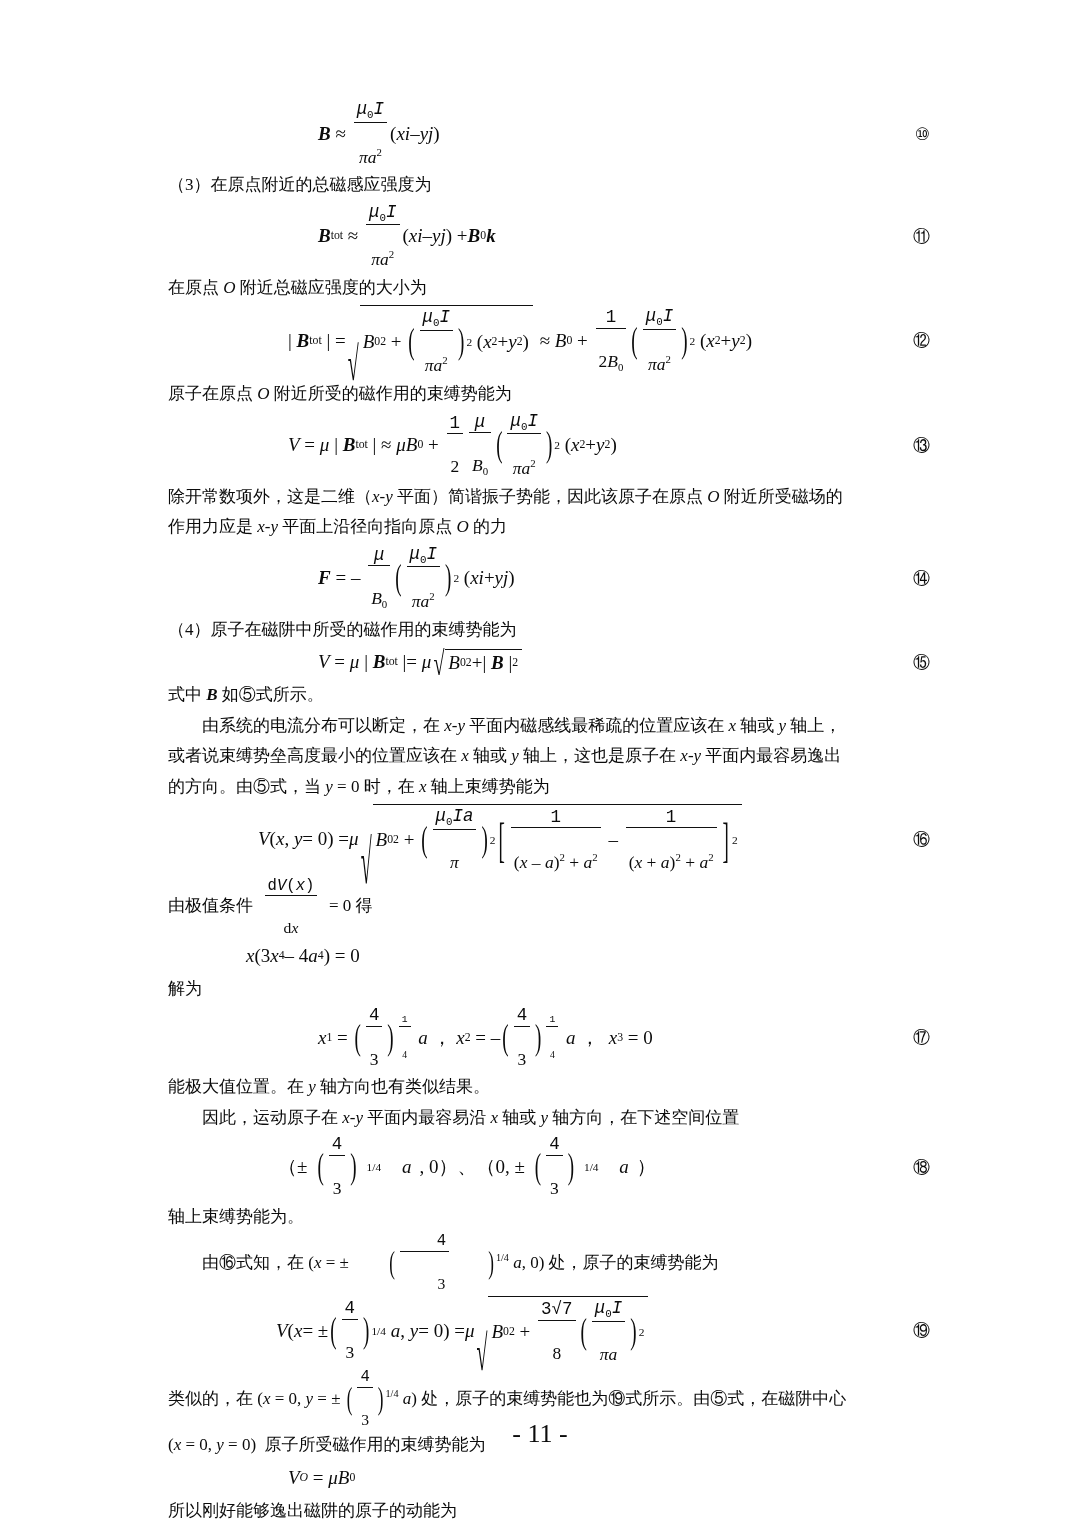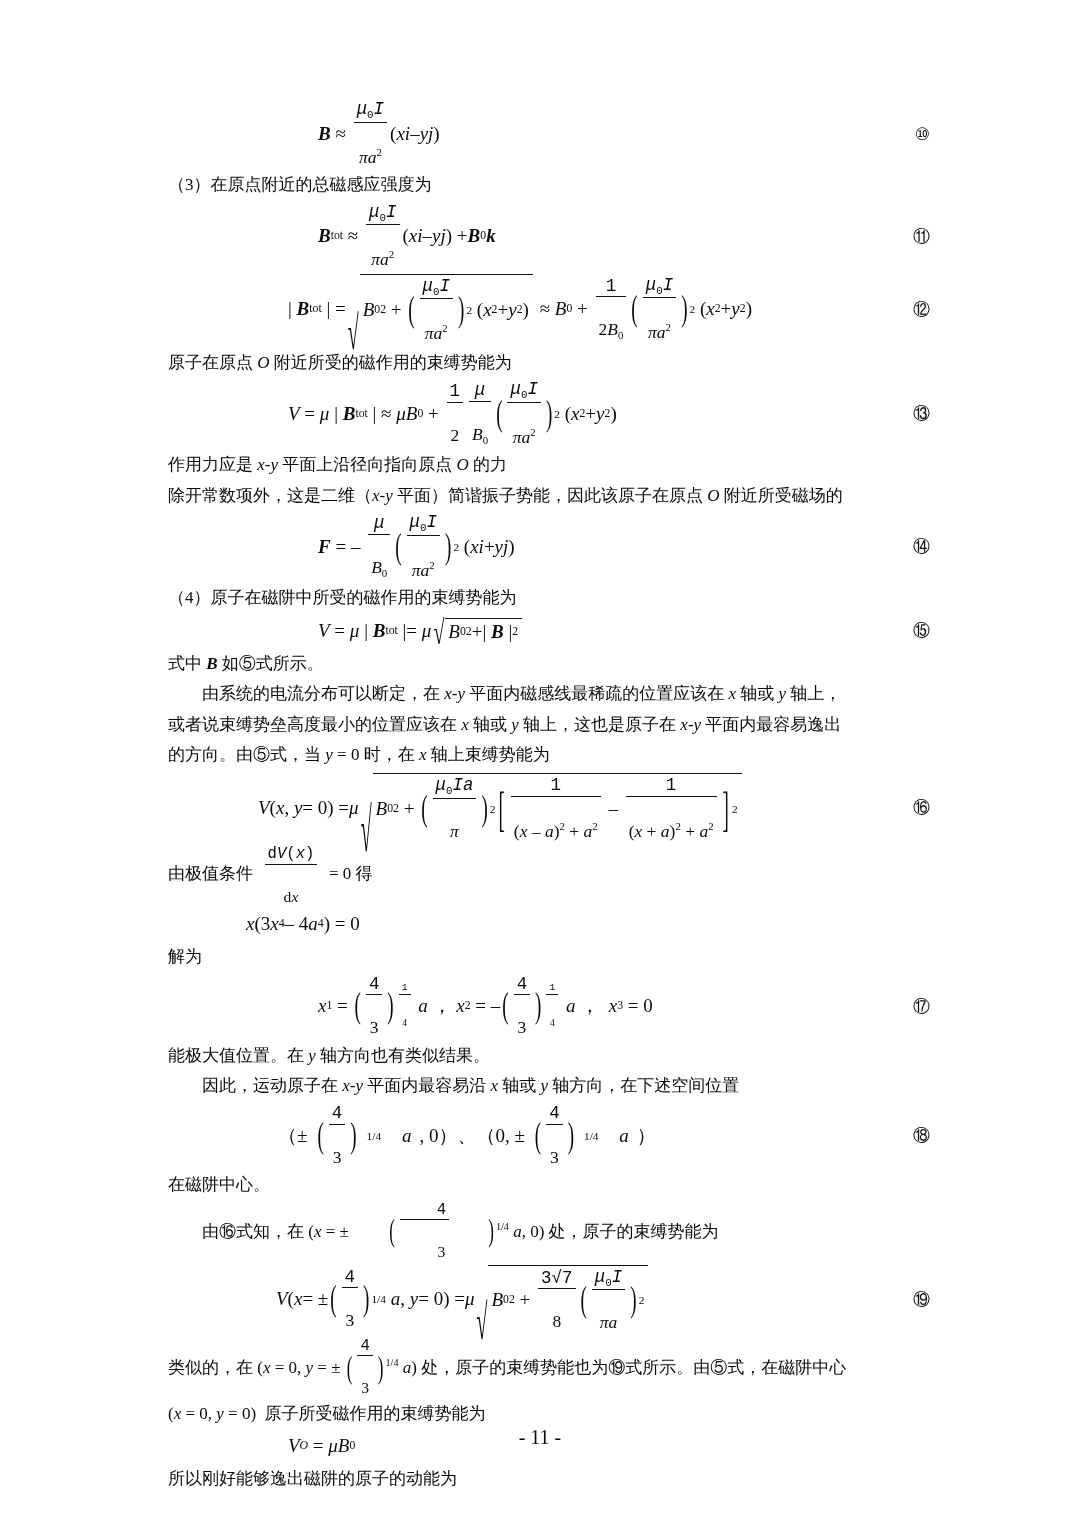--- a/index.html
+++ b/index.html
@@ -112,21 +112,21 @@
   .eqindent-b { padding-left: 120px; }
   .eqindent-c { padding-left: 150px; }
   .eqindent-e { padding-left: 78px; }
   .eqindent-f { padding-left: 60px; }
   .footer {
     position: absolute;
     left: 0;
     right: 0;
     bottom: 78px;
     text-align: center;
-    font-size: 20px;
+    font-size: 26px;
   }
   .small { font-size: 0.85em; }
 </style>
 </head>
 <body>
 
 <div class="page">
 
   <div class="eqrow">
     <div class="eqbody eqindent-c">
@@ -147,20 +147,21 @@
       <span class="bi">B</span><sub>tot</sub>&nbsp;≈&nbsp;
       <span class="frac">
           <span class="num"><span class="it">μ</span><sub>0</sub><span class="it">I</span></span>
           <span class="den"><span class="it">πa</span><sup>2</sup></span>
         </span>
       (<span class="it">xi</span> – <span class="it">yj</span>) + <span class="bi">B</span><sub>0</sub><span class="bi">k</span>
     </div>
     <div class="eqnum circnum">⑪</div>
   </div>
 
+  <div class="para">在原点&nbsp;<span class="it">O</span>&nbsp;附近总磁应强度的大小为</div>
 
   <div class="eqrow">
     <div class="eqbody eqindent-b">
       |&nbsp;<span class="bi">B</span><sub>tot</sub>&nbsp;|&nbsp;=
       <span class="sqrt">
         <span class="radical">
             <span class="rsym" style="transform:scaleY(2.4);display:inline-block;">√</span>
           </span>
         <span class="radicand">
           <span class="it">B</span><sub>0</sub><sup>2</sup>&nbsp;+&nbsp;
@@ -212,22 +213,22 @@
             <span class="num"><span class="it">μ</span><sub>0</sub><span class="it">I</span></span>
             <span class="den"><span class="it">πa</span><sup>2</sup></span>
           </span>
       <span class="pright bigp1">)</span>
         </span><span class="supout">2</span>
       &nbsp;(<span class="it">x</span><sup>2</sup> + <span class="it">y</span><sup>2</sup>)
     </div>
     <div class="eqnum circnum">⑬</div>
   </div>
 
+  <div class="para">除开常数项外，这是二维（<span class="it">x</span>-<span class="it">y</span>&nbsp;平面）简谐振子势能，因此该原子在原点&nbsp;<span class="it">O</span>&nbsp;附近所受磁场的</div>
   <div class="para">作用力应是&nbsp;<span class="it">x-y</span>&nbsp;平面上沿径向指向原点&nbsp;<span class="it">O</span>&nbsp;的力</div>
-  <div class="para">除开常数项外，这是二维（<span class="it">x</span>-<span class="it">y</span>&nbsp;平面）简谐振子势能，因此该原子在原点&nbsp;<span class="it">O</span>&nbsp;附近所受磁场的</div>
 
   <div class="eqrow">
     <div class="eqbody eqindent-c">
       <span class="bi">F</span>&nbsp;=&nbsp;–&nbsp;
       <span class="frac">
           <span class="num"><span class="it">μ</span></span>
           <span class="den"><span class="it">B</span><sub>0</sub></span>
         </span>
       <span class="pgroup">
           <span class="pleft bigp1">(</span>
@@ -367,21 +368,21 @@
             <span class="num">4</span>
             <span class="den">3</span>
           </span>
       <span class="pright bigp1">)</span>
         </span><span class="supout">1/4</span>
       &nbsp;<span class="it">a</span>）
     </div>
     <div class="eqnum circnum">⑱</div>
   </div>
 
-  <div class="para">在磁阱中心。</div>
+  <div class="para">轴上束缚势能为。</div>
 
   <div class="para indent2">
     由⑯式知，在&nbsp;(<span class="it">x</span> = ±
     <span class="pgroup">
         <span class="pleft bigp1">(</span>
       <span class="frac">
           <span class="num">4</span>
           <span class="den">3</span>
         </span>
     <span class="pright bigp1">)</span>

